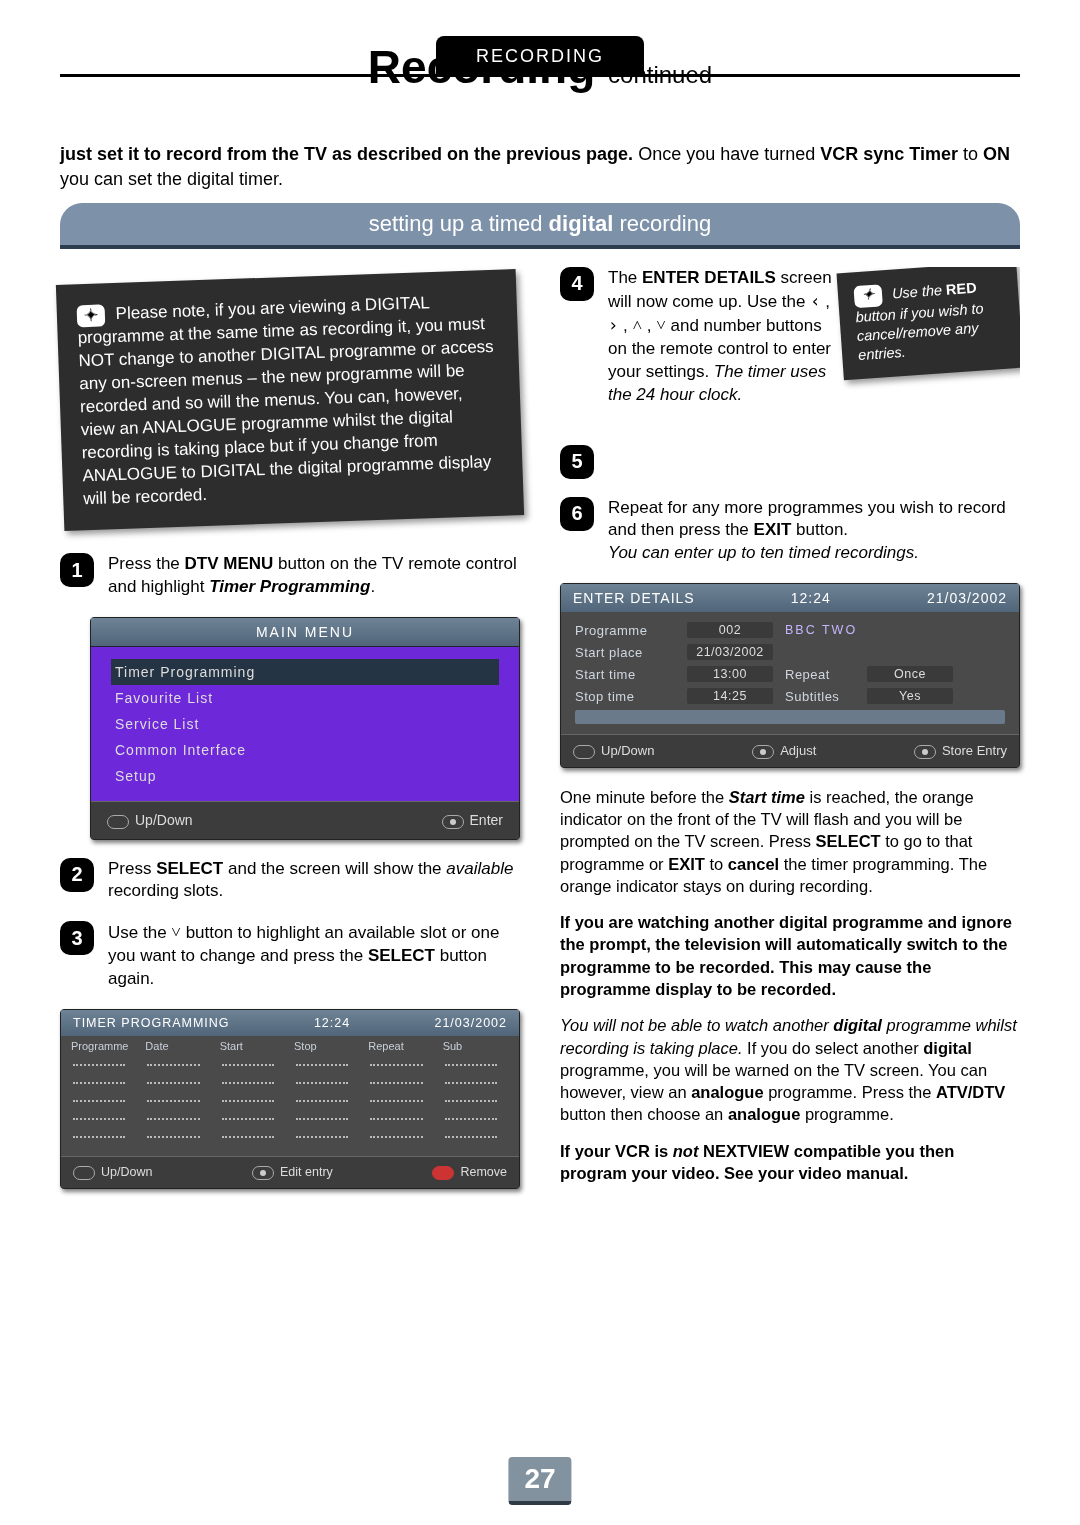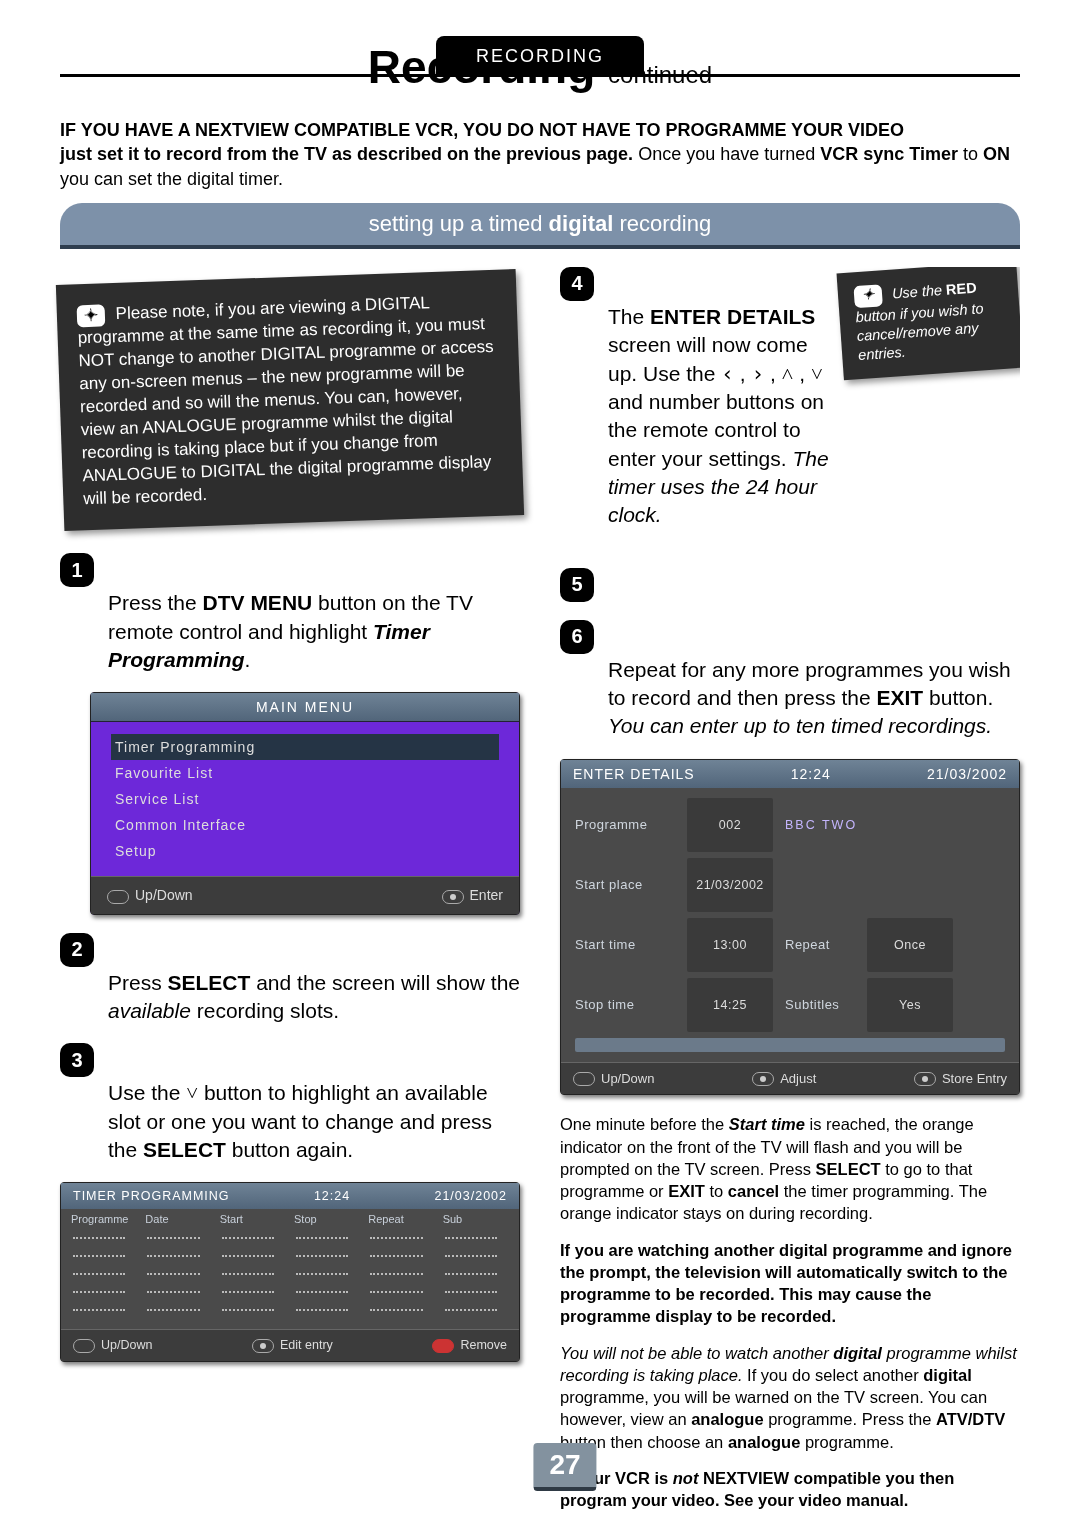--- a/index.html
+++ b/index.html
@@ -86,21 +86,21 @@
     height: 34px;
     border-radius: 10px;
     background: #000;
     color: #fff;
     font-weight: bold;
     font-size: 20px;
     display: flex;
     align-items: center;
     justify-content: center;
   }
-  .step-text { font-size: 21px; line-height: 1.35; flex: 1; margin-top: 36px; }
+  .step-text { font-size: 17px; line-height: 1.35; flex: 1; }
   .step-text b { font-weight: bold; }
   .step-text i { font-style: italic; }
   .chev { font-family: monospace; }
 
   .panel {
     background: #6d28d9;
     color: #ddd;
     border-radius: 4px;
     border: 1px solid #222;
     margin: 14px 0 18px 30px;
@@ -155,56 +155,56 @@
   .tp-cell { flex:1; position:relative; }
   .dash { border-top:2px dotted #bbb; position:absolute; top:6px; left:2px; right:12px; }
   .tp-footer { display:flex; justify-content:space-between; padding:8px 12px; border-top:1px solid #666; background:#3c3c3c; font-size:12.5px; }
 
   
   .ed-panel { background:#4a4a4a; color:#ddd; border:1px solid #222; border-radius:4px; margin:10px 0 18px 0; font-size:14px; box-shadow:2px 3px 4px rgba(0,0,0,0.5); }
   .ed-header { display:flex; justify-content:space-between; background:linear-gradient(#6f8396,#51657a); color:#fff; padding:6px 12px; letter-spacing:1px; }
   .ed-body { padding:10px 14px; }
   .ed-row { display:flex; gap:12px; align-items:center; margin-bottom:6px; font-size:13px; letter-spacing:0.5px; }
   .ed-lab { flex:0 0 100px; color:#cfd6de; }
-  .ed-val { background:#3a3a3a; padding:20px 8px; border-radius:2px; min-width:86px; text-align:center; font-size:12.5px; }
+  .ed-val { background:#3a3a3a; padding:1px 8px; border-radius:2px; min-width:86px; text-align:center; font-size:12.5px; }
   .ed-txt { flex:1; letter-spacing:2px; font-size:12.5px; color:#c4b5fd; }
   .ed-lab2 { min-width:70px; color:#cfd6de; }
   .ed-spacer { height:14px; background:#6b7a8a; margin-top:4px; border-radius:2px; }
   .ed-footer { display:flex; justify-content:space-between; padding:8px 12px; border-top:1px solid #666; background:#3c3c3c; font-size:13px; }
 
   .small-note {
     background:#2d2d2d; color:#fff; padding:14px 16px; font-size:14.5px; line-height:1.3;
     transform:rotate(-4deg); display:inline-block; width:180px; box-shadow:3px 4px 6px rgba(0,0,0,0.4);
     float:right; margin-left:8px; font-style: italic;
   }
   .small-note b { font-weight:bold; font-style:normal; }
 
   .para { font-size:16.5px; line-height:1.35; margin-bottom:14px; }
   .para b { font-weight:bold; }
   .para i { font-style:italic; }
 
   .page-num {
-    position:absolute; bottom:34px; left:50%; transform:translateX(-50%);
+    position:absolute; bottom:20px; left:50%; transform:translateX(-50%);
     background:#83929f; color:#fff; padding:6px 16px; border-radius:4px;
-    font-size:28px; font-weight:bold; border-bottom:4px solid #2f3a45;margin-left:25px;
+    font-size:28px; font-weight:bold; border-bottom:4px solid #2f3a45;
   }
 </style>
 </head>
 <body>
 
 <div class="tab-header">RECORDING</div>
 <div class="tab-line"></div>
 
 <h1 class="title">
   <span class="title-main">Recording</span>
   <span class="title-cont">continued</span>
 </h1>
 
 <p class="intro">
-  <span class="bold">IF YOU HAVE A NEXTVIEW COMPATIBLE VCR, YOU DO NOT HAVE TO PROGRAMME YOUR VIDEO</span><br>
+  <br>
   <span class="bold">just set it to record from the TV as described on the previous page.</span>
   <span> Once you have turned </span>
   <span class="ital">VCR sync Timer</span>
   <span> to </span>
   <span class="bold">ON</span>
   <span> you can set the digital timer.</span>
 </p>
 
 <div class="section-bar">
   <span>setting up a timed </span>

